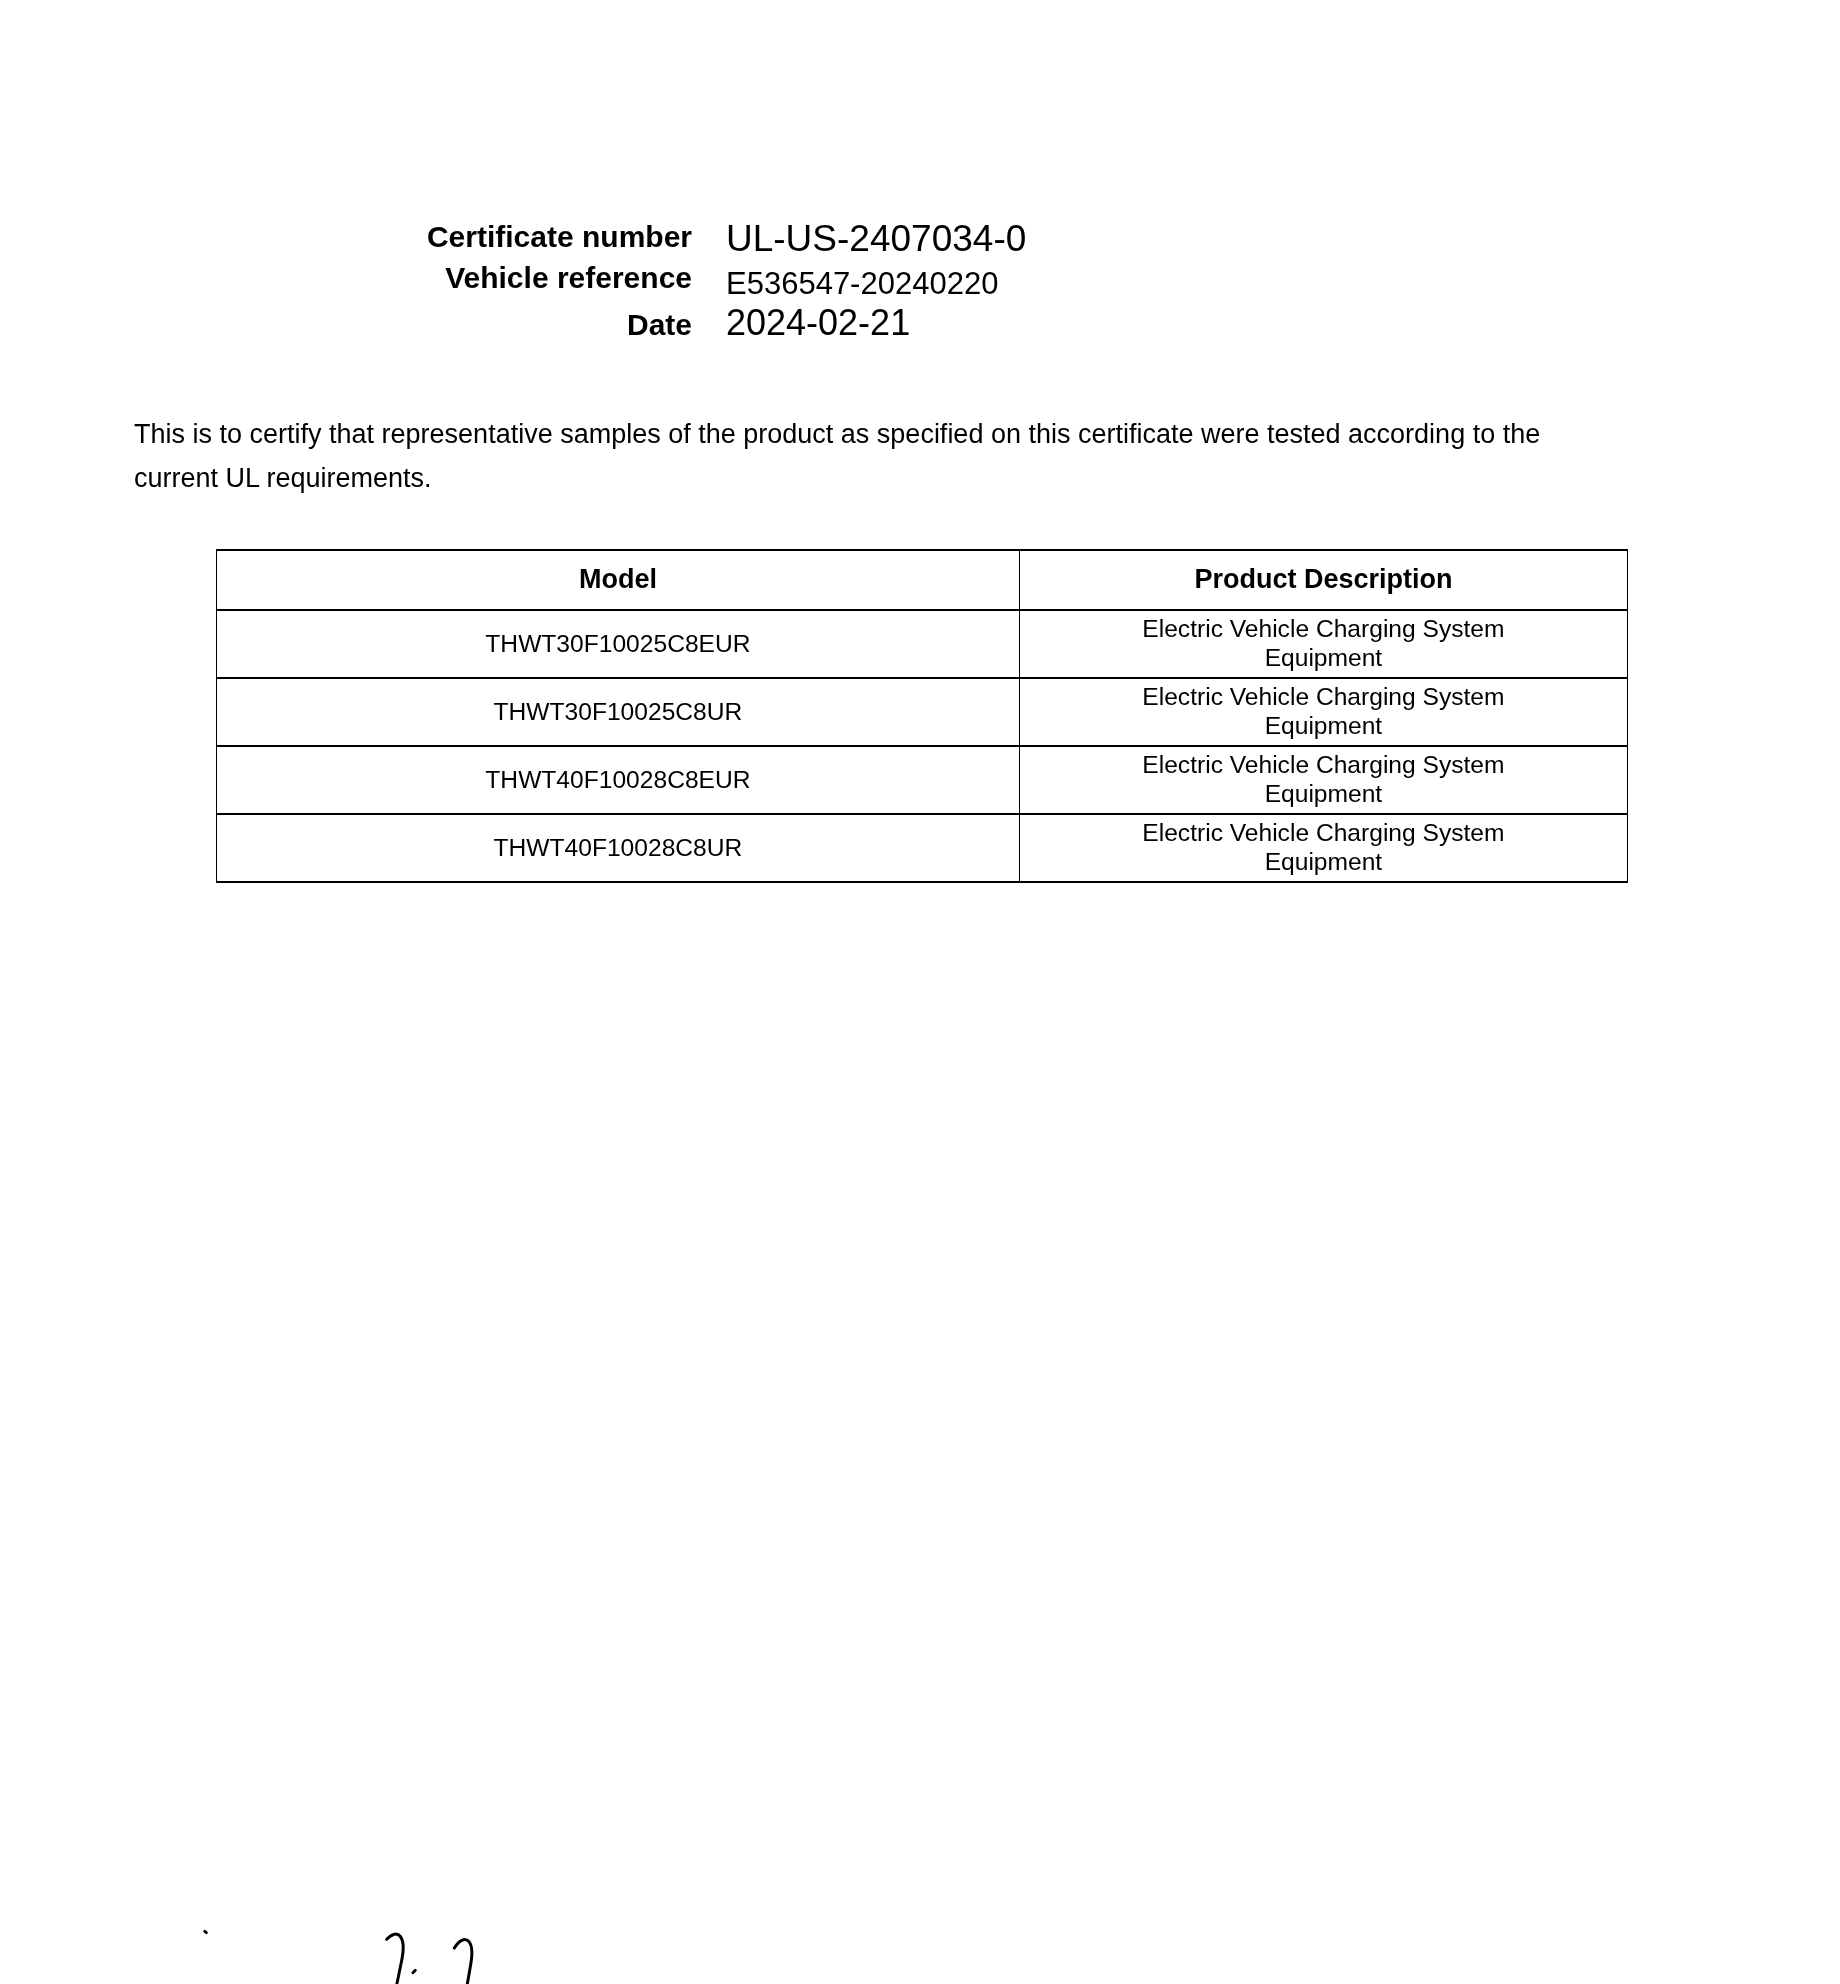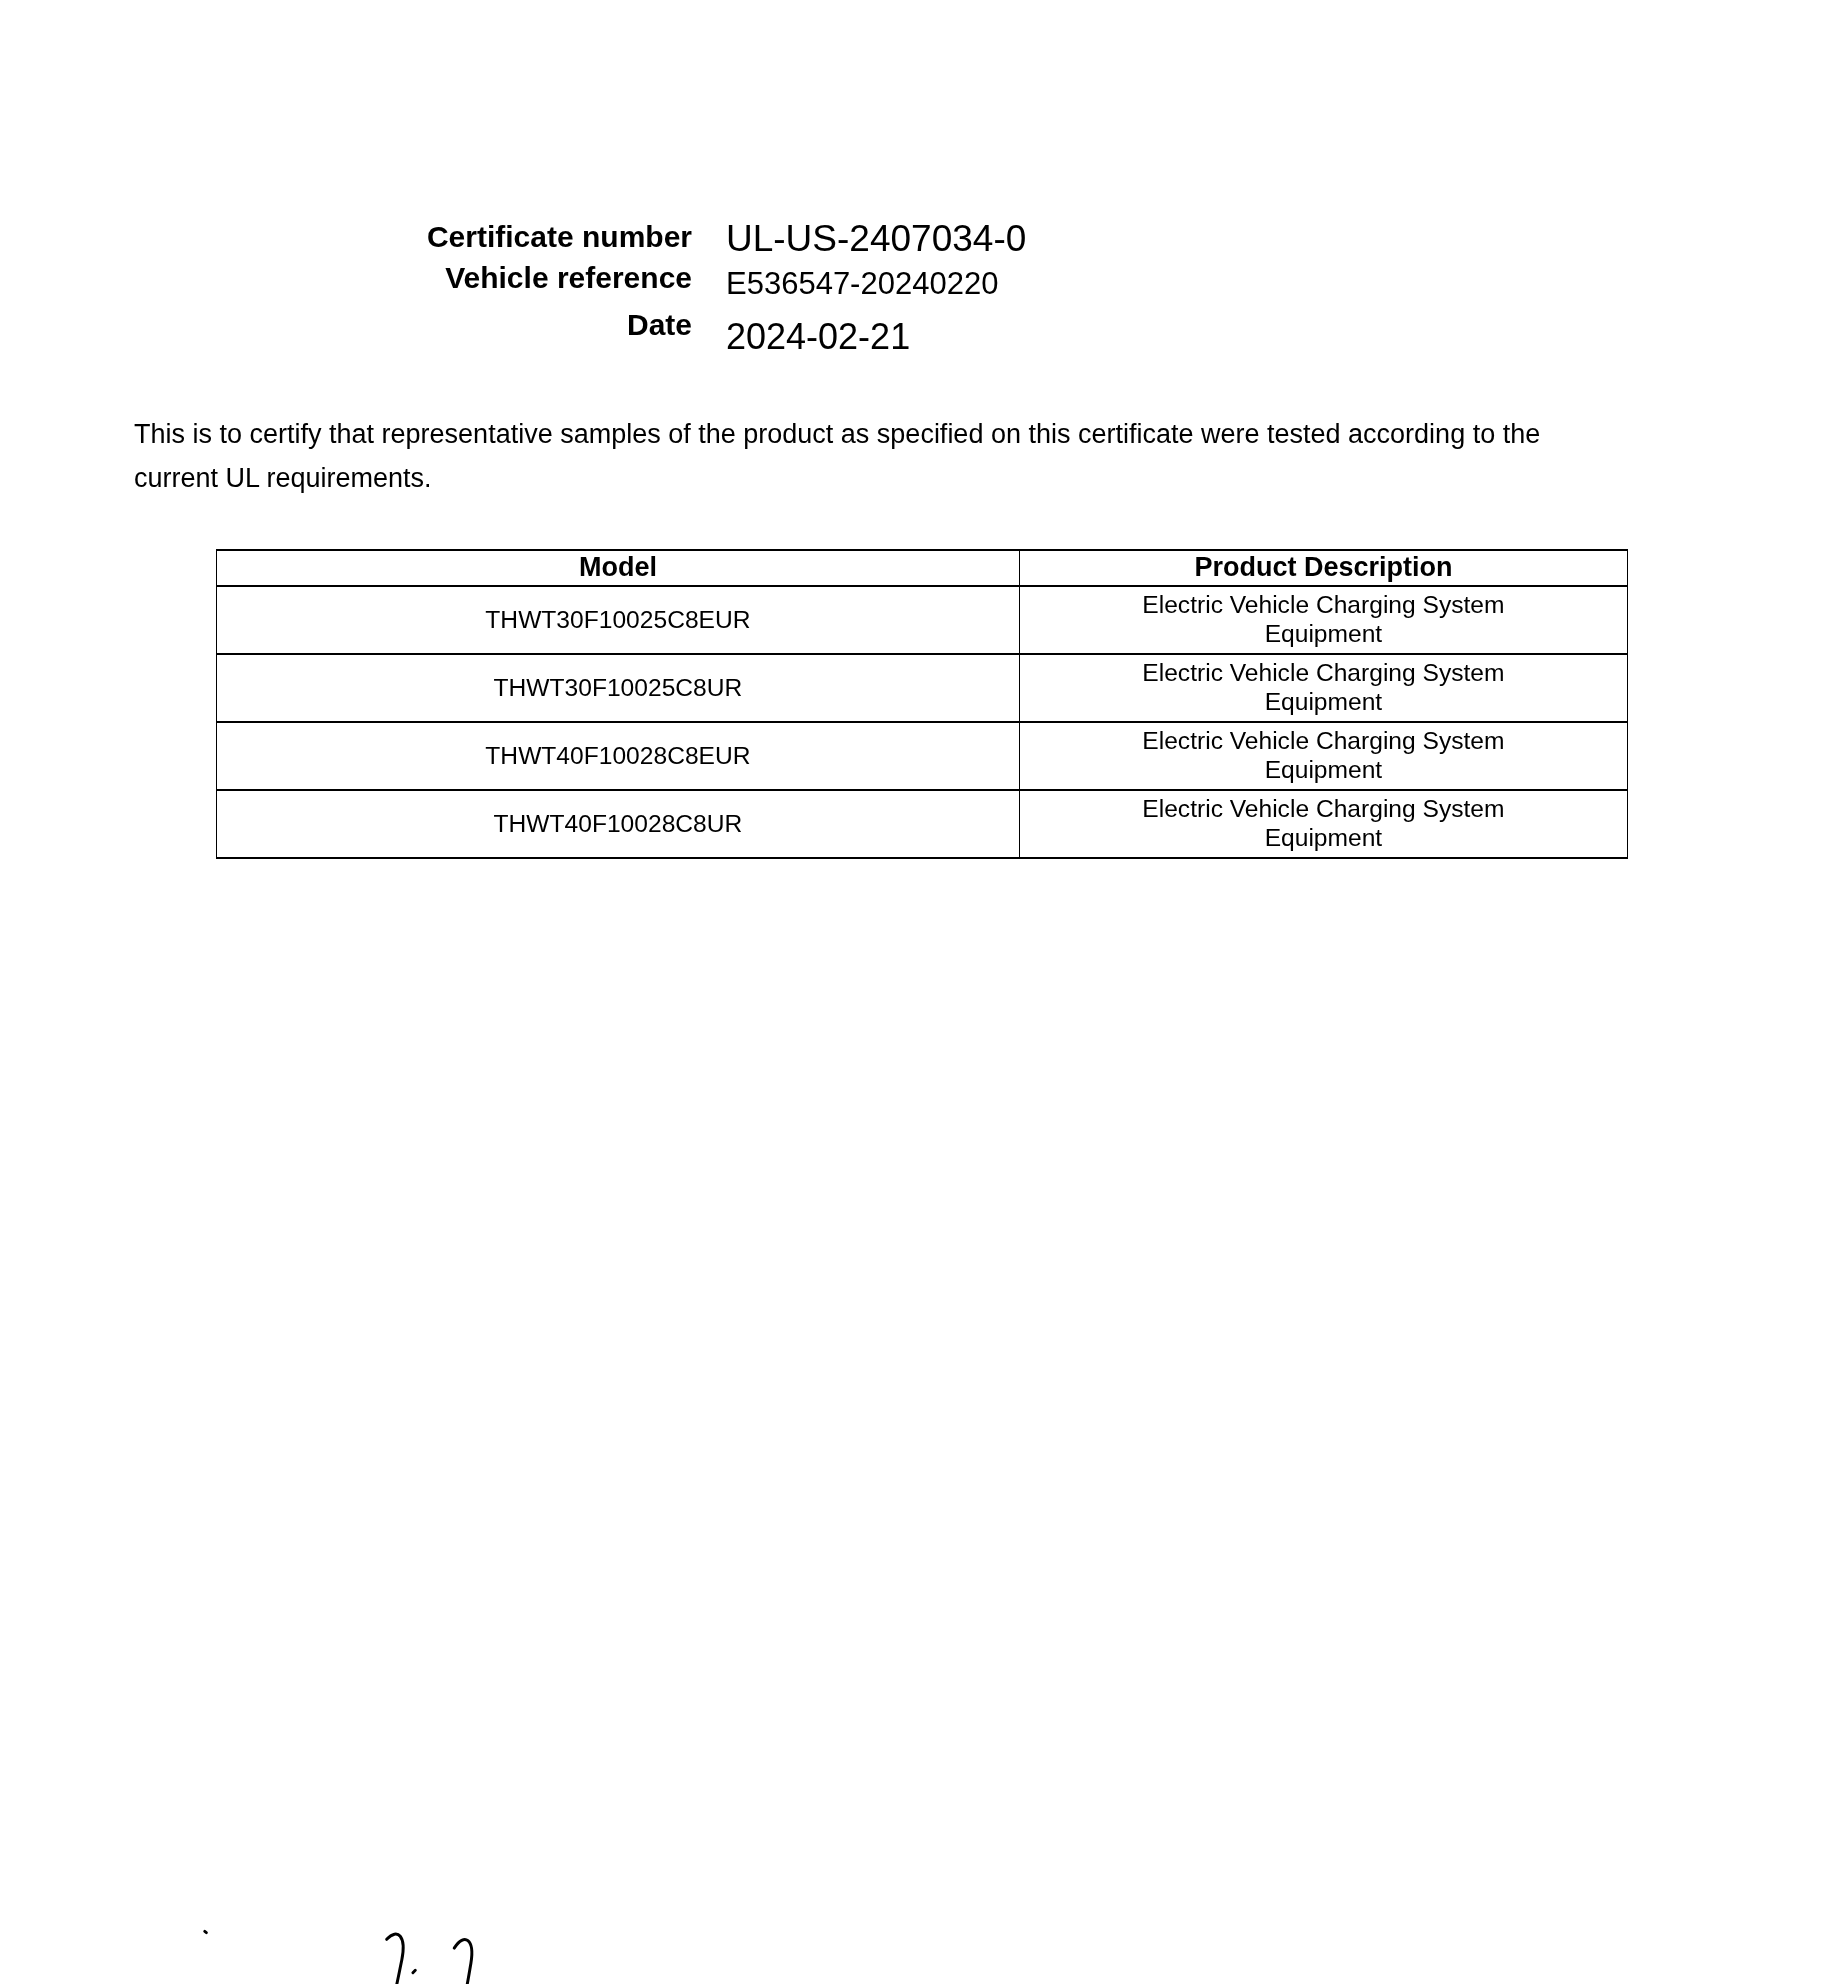--- a/index.html
+++ b/index.html
@@ -22,35 +22,35 @@
   }
 
   .meta-row{position:absolute;left:214px;display:flex;align-items:baseline;}
   .meta-row.r1{top:214px;}
   .meta-row.r2{top:260px;}
   .meta-row.r3{top:302px;}
   .meta-label{display:inline-block;width:478px;text-align:right;font-weight:bold;font-size:30px;line-height:1.15;}
   .meta-value{margin-left:34px;white-space:nowrap;}
   .meta-value.v1{font-size:37px;position:relative;top:4px;}
   .meta-value.v2{font-size:31px;position:relative;top:6.4px;}
-  .meta-value.v3{font-size:36px;position:relative;top:14px;}
+  .meta-value.v3{font-size:36px;position:relative;top:0;}
 
   .intro{position:absolute;left:134px;top:412px;width:1612px;font-size:27px;line-height:44px;}
 
   table.products{
     position:absolute;left:216px;top:549px;width:1412px;
     border-collapse:collapse;table-layout:fixed;
   }
   table.products th,table.products td{
     border:1.2px solid #000;
     border-top-width:2.4px;border-bottom-width:2.4px;
     text-align:center;vertical-align:middle;
     font-size:24.6px;line-height:1.16;
   }
-  table.products th{height:36px;font-size:27px;font-weight:bold;border-bottom-width:2.8px;}
+  table.products th{height:60px;font-size:27px;font-weight:bold;border-bottom-width:2.8px;}
   table.products td{height:68px;}
   table.products col.c1{width:56.9%;}
   table.products col.c2{width:43.1%;}
   .desc-wrap{display:inline-block;max-width:437px;}
 
   .sig-svg{position:absolute;left:200px;top:1925px;}
 </style>
 </head>
 <body>
 

